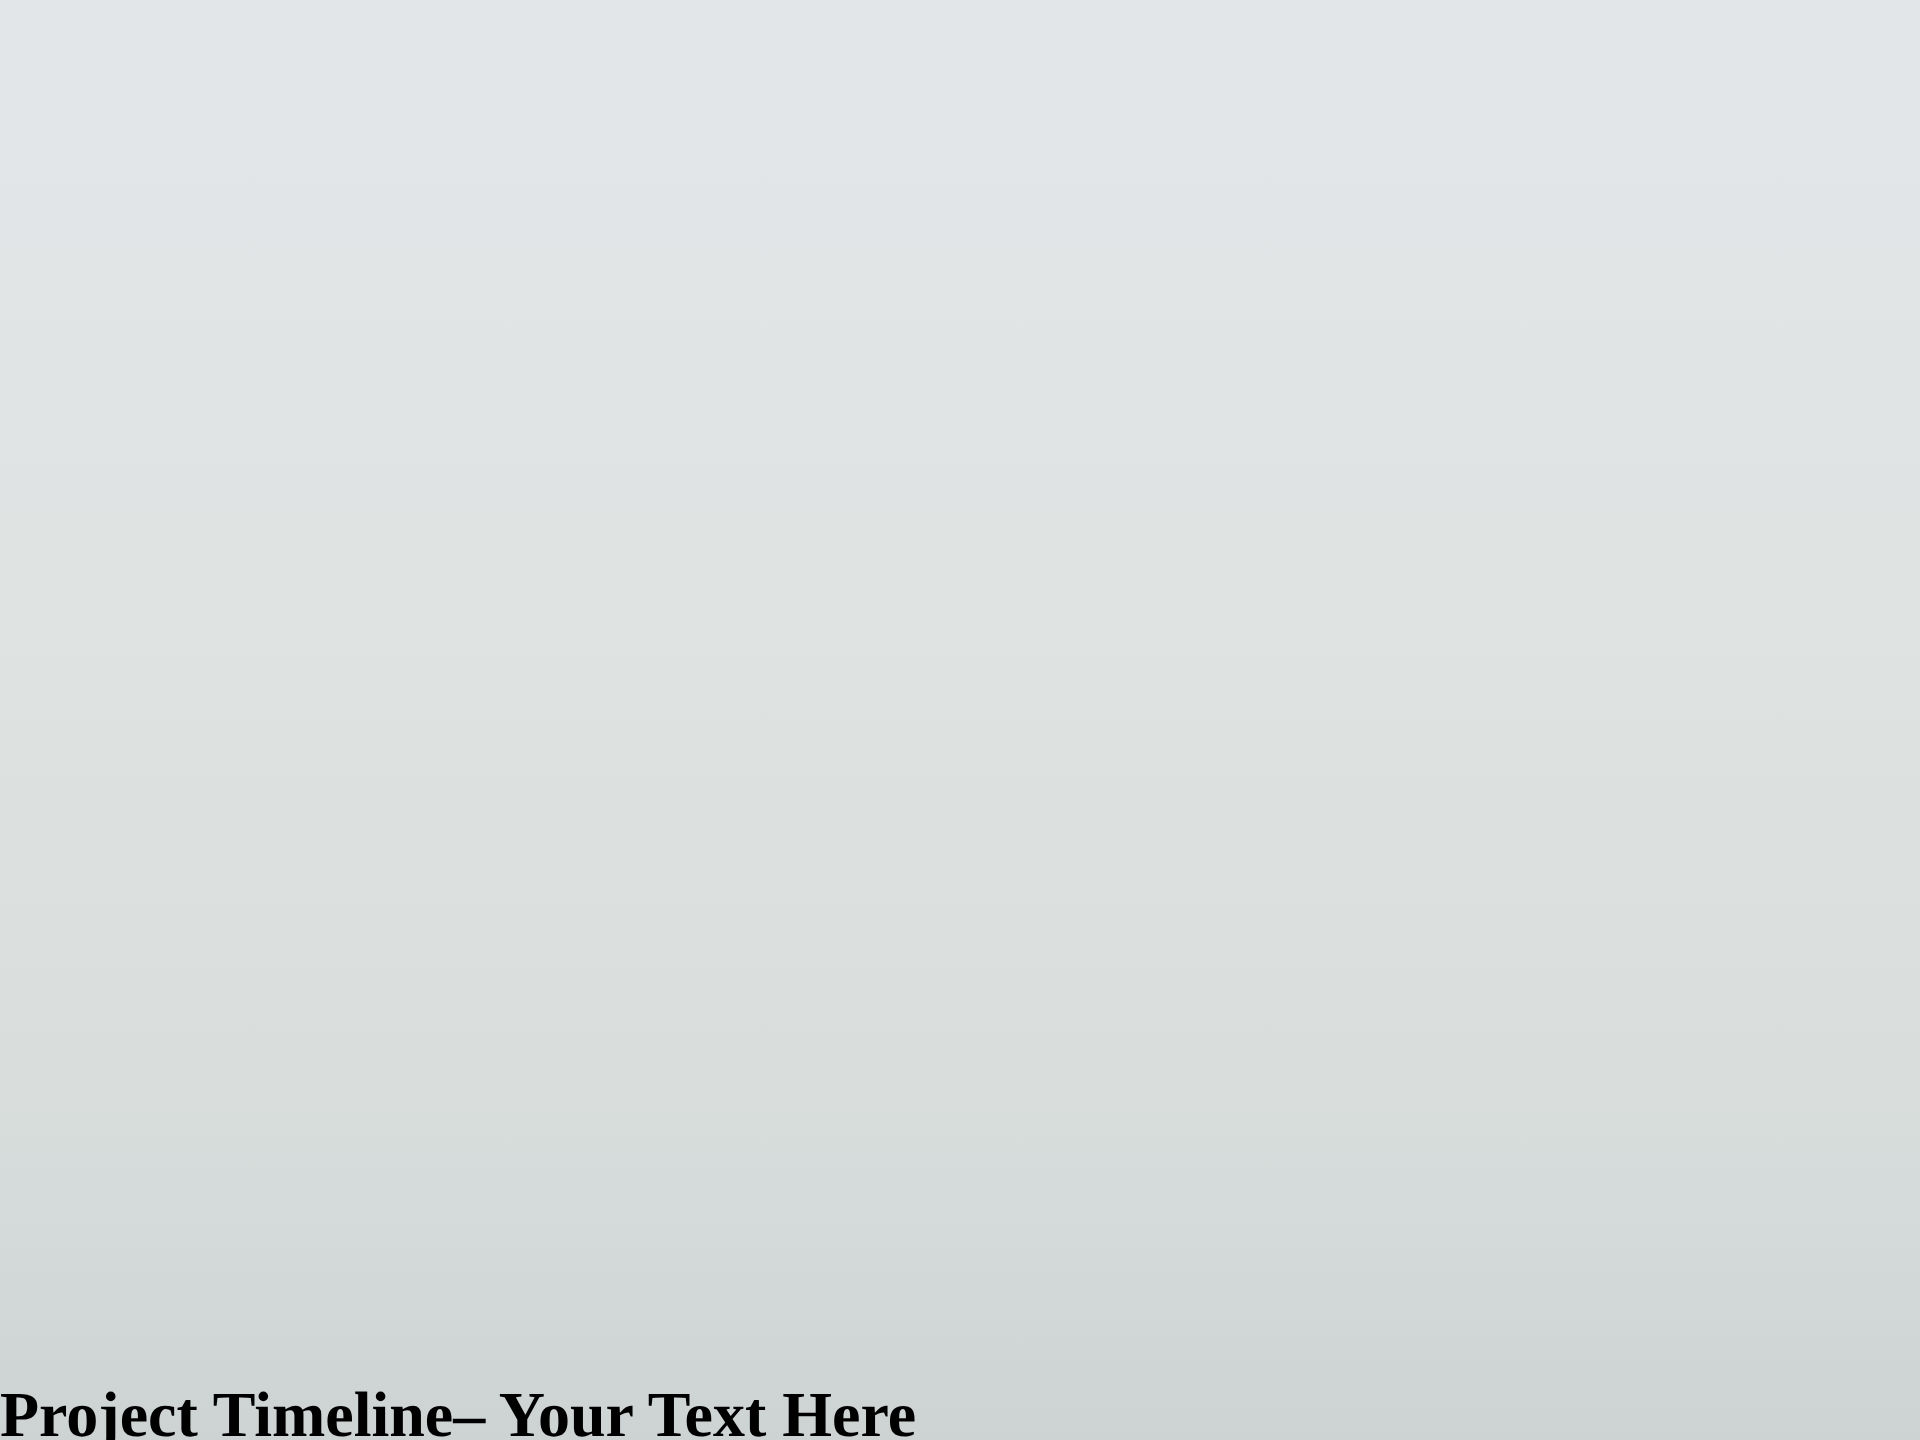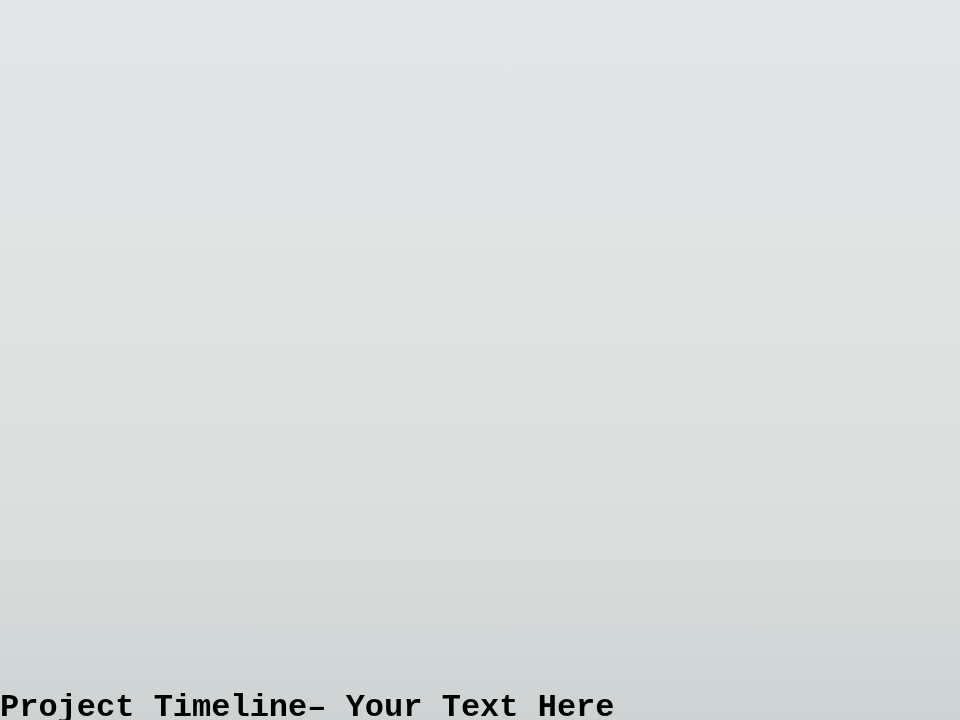--- a/index.html
+++ b/index.html
@@ -1,19 +1,19 @@
 <!DOCTYPE html>
 <html><head>
 <meta charset="utf-8">
 <style>
   * { margin:0; padding:0; box-sizing:border-box; }
   html,body { width:960px; height:720px; }
   .slide {
     position:relative; width:960px; height:720px; overflow:hidden;
-    font-family:Liberation Mono, monospace;
+    font-family:Liberation Serif, serif;
     background:linear-gradient(to bottom, #E2E6E9 0%, #DFE3E2 40%, #D9DEDD 75%, #CDD3D3 100%);
   }
   
   .sky {
     position:absolute; left:0; top:0; width:960px; height:172px;
     background:linear-gradient(to bottom,
       #3D4963 0%, #46547A 30%, #5A6A92 52%, #68779F 60%,
       #7address:none; 0 0; }
   .sky { background:linear-gradient(to bottom,
       #3D4963 0%, #46547A 30%, #5A6A92 52%, #68779F 60%,

